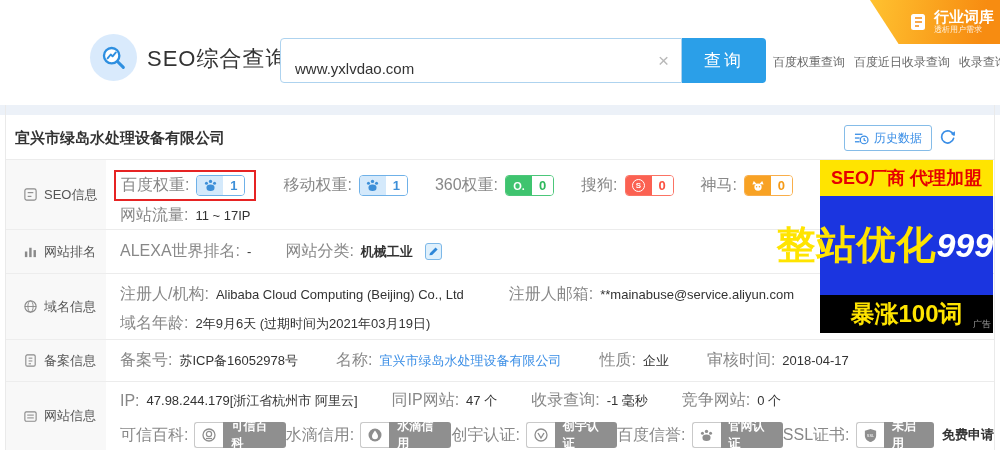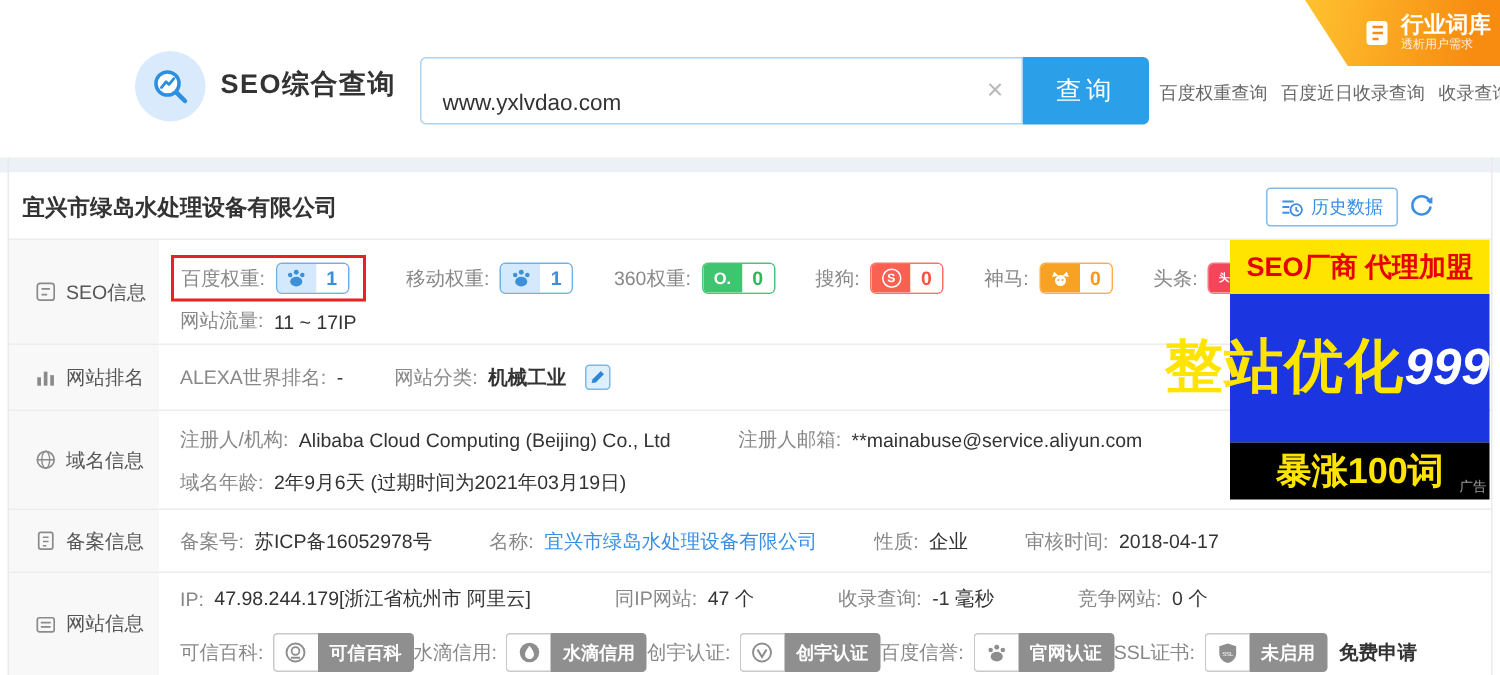--- a/index.html
+++ b/index.html
@@ -2,21 +2,21 @@
 <html><head>
 <meta charset="utf-8">
 <style>
   * { margin:0; padding:0; box-sizing:border-box; }
   body { font-family:"Liberation Sans","DejaVu Sans",sans-serif; background:#fff; }
   .page { position:relative; width:1000px; height:450px; background:#fff; overflow:hidden; }
 
   
   .logo-circle { position:absolute; left:90px; top:34px; width:47px; height:47px; border-radius:50%;
     background:#d9eafc; display:flex; align-items:center; justify-content:center; }
-  .logo-text { position:absolute; left:147px; top:44px; font-size:18px; color:#333; font-weight:700; letter-spacing:1px; }
+  .logo-text { position:absolute; left:147px; top:44px; font-size:22px; color:#333; font-weight:400; letter-spacing:1px; }
   .searchbox { position:absolute; left:280px; top:38px; width:402px; height:45px;
     border:1px solid #aed3ef; border-radius:4px 0 0 4px; background:#fff; display:flex; align-items:center; }
   .searchbox input { flex:1; border:none; outline:none; font-size:15px; color:#333; padding:0 14px;
     font-family:"Liberation Sans","DejaVu Sans",sans-serif; background:transparent;margin-top:15px; }
   .clear-x { color:#b9b9b9; font-size:19px; padding:0 12px; cursor:pointer; }
   .search-btn { position:absolute; left:682px; top:38px; width:84px; height:45px; background:#2b9fe8; color:#fff;
     border:none; border-radius:0 4px 4px 0; font-size:17px; letter-spacing:3px; cursor:pointer;
     font-family:inherit; }
   .header-links { position:absolute; left:773px; top:54px; display:flex; gap:9px; font-size:12px; color:#666; }
   .header-links span { cursor:pointer; white-space:nowrap; }
@@ -37,21 +37,21 @@
   .refresh { position:absolute; left:932px; top:12px; cursor:pointer; }
 
   
   .sidebar { position:absolute; left:6px; top:160px; width:100px; height:290px; background:#f8f8f8; }
   .side-cell { display:flex; align-items:center; gap:6px; padding-left:17px; border-bottom:1px solid #ededed;
     color:#555; font-size:13px; cursor:pointer; }
   .side-cell:last-child { border-bottom:none; }
 
   
   .row { position:absolute; left:106px; width:888px; background:#fff; border-bottom:1px solid #ececec; }
-  .lb { color:#888; font-size:13px; white-space:nowrap; }
+  .lb { color:#888; font-size:16px; white-space:nowrap; }
   .vl { color:#333; font-size:13px; white-space:nowrap; }
   .link { color:#3a8ee6; font-size:13px; cursor:pointer; white-space:nowrap; }
   .pair { display:flex; align-items:center; gap:7px; }
 
   
   .w-line { position:absolute; top:10px; left:8px; display:flex; align-items:center; gap:27px; }
   .w-item { display:flex; align-items:center; }
   .hl-box { border:2px solid #e62323; padding:3px 9px 3px 5px; display:flex; align-items:center; }
   .wbadge { display:inline-flex; align-items:stretch; height:21px; border:1px solid; border-radius:4px;
     overflow:hidden; margin-left:7px; cursor:pointer; background:#fff; }
@@ -324,21 +324,21 @@
       <span class="lb">性质:</span>
       <span class="vl">企业</span>
     </span>
     <span class="pair">
       <span class="lb">审核时间:</span>
       <span class="vl">2018-04-17</span>
     </span>
   </div>
 
   <div class="row" style="top:382px;height:68px;border-bottom:none">
-    <div style="position:absolute;top:8px;left:14px;display:flex;gap:56px">
+    <div style="position:absolute;top:8px;left:14px;display:flex;gap:34px">
       <span class="pair">
         <span class="lb">IP:</span>
         <span class="vl">47.98.244.179[浙江省杭州市 阿里云]</span>
       </span>
       <span class="pair">
         <span class="lb">同IP网站:</span>
         <span class="vl">47 个</span>
       </span>
       <span class="pair">
         <span class="lb">收录查询:</span>

